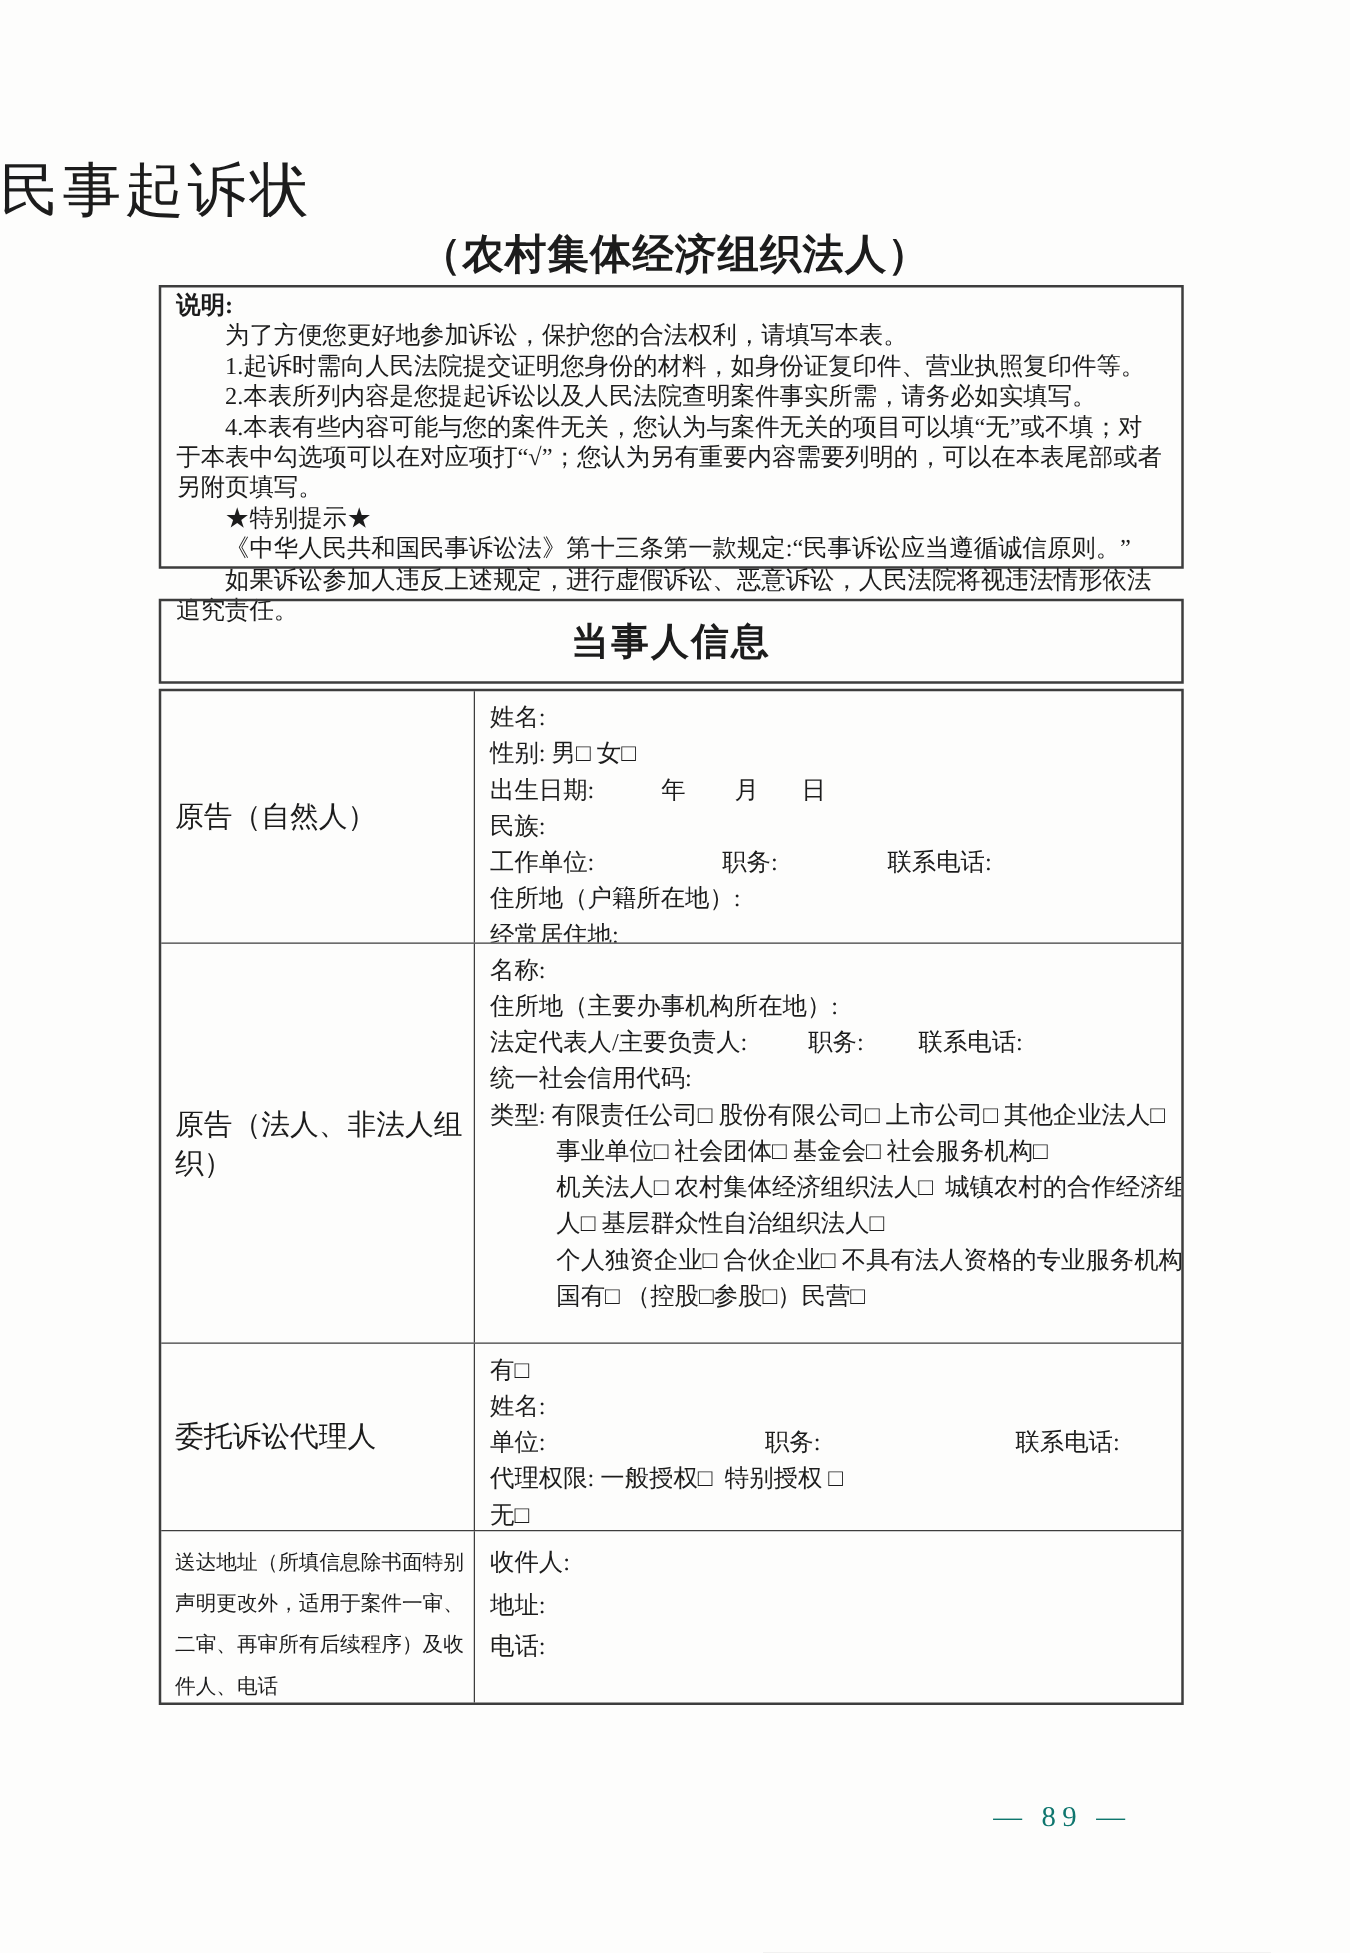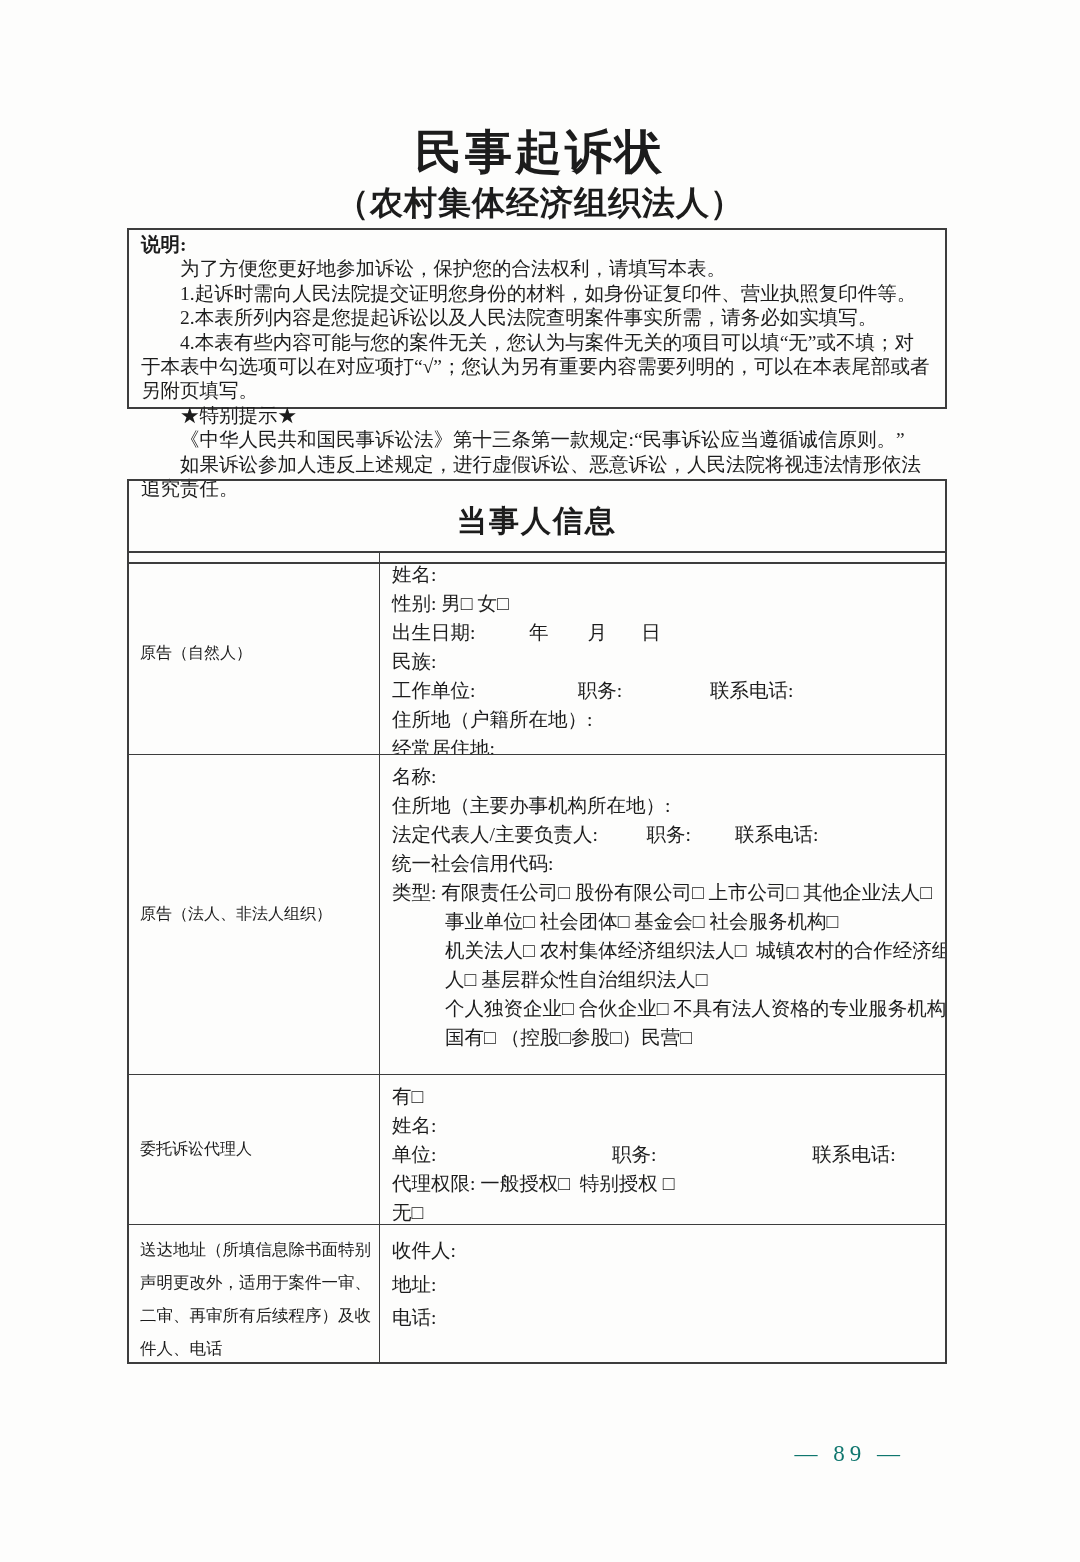--- a/index.html
+++ b/index.html
@@ -7,62 +7,61 @@
     position:relative;
     width:1080px;height:1562px;
     margin:0 auto;
     background:#fdfdfc;
     font-family:"Liberation Serif","DejaVu Serif",serif;
     color:#1c1c1c;
     overflow:hidden;
   }
   .doc-title{
     position:absolute;top:121px;left:0;width:100%;
-    text-align:center;
     font-family:"Liberation Sans","DejaVu Sans",sans-serif;
-    font-size:47px;font-weight:bold;letter-spacing:3px;
+    font-size:47px;font-weight:normal;letter-spacing:3px;
     margin:0;
   }
   .doc-subtitle{
     position:absolute;top:181px;left:0;width:100%;
     text-align:center;
     font-family:"Liberation Sans","DejaVu Sans",sans-serif;
     font-size:33px;font-weight:bold;letter-spacing:1px;
     margin:0;
   }
   .notice-box{
-    position:absolute;left:127px;top:228px;width:820px;height:181px;
+    position:absolute;left:127px;top:228px;width:820px;height:227px;
     box-sizing:border-box;
     border:2px solid #3d3d3d;
     padding:3px 12px 0 12px;
     font-size:19.5px;line-height:24.4px;
   }
   .notice-heading{font-weight:bold;}
   .notice-box p{margin:0;text-indent:2em;}
   .section-box{
-    position:absolute;left:127px;top:479px;width:820px;height:85px;
+    position:absolute;left:127px;top:479px;width:820px;height:68px;
     box-sizing:border-box;
     border:2px solid #3d3d3d;
     display:flex;align-items:center;justify-content:center;
     font-family:"Liberation Sans","DejaVu Sans",sans-serif;
     font-size:30px;font-weight:bold;letter-spacing:2px;
   }
   .ptable{
     position:absolute;left:127px;top:551px;width:820px;
     box-sizing:border-box;
     border:2px solid #3d3d3d;
   }
   .trow{display:flex;box-sizing:border-box;}
   .trow + .trow{border-top:1.5px solid #3d3d3d;}
   .tlabel{
     flex:none;width:251px;box-sizing:border-box;
     border-right:1.5px solid #3d3d3d;
     display:flex;align-items:center;
     padding:6px 8px 6px 11px;
-    font-size:16px;
+    font-size:23px;
   }
   .tlabel.small{font-size:16.5px;line-height:33px;align-items:flex-start;padding-top:8px;font-family:Liberation Serif, serif;}
   .tcell{flex:1;box-sizing:border-box;padding:7px 4px 0 12px;overflow:hidden;}
   .fl{height:29px;line-height:29px;font-size:19.5px;white-space:pre;}
   .fl.ind{padding-left:53px;}
   .tcell.wide{padding-top:9px;}
   .tcell.wide .fl{height:33.5px;line-height:33.5px;}
   .row0{height:201px;}
   .row1{height:320px;}
   .row2{height:150px;}

